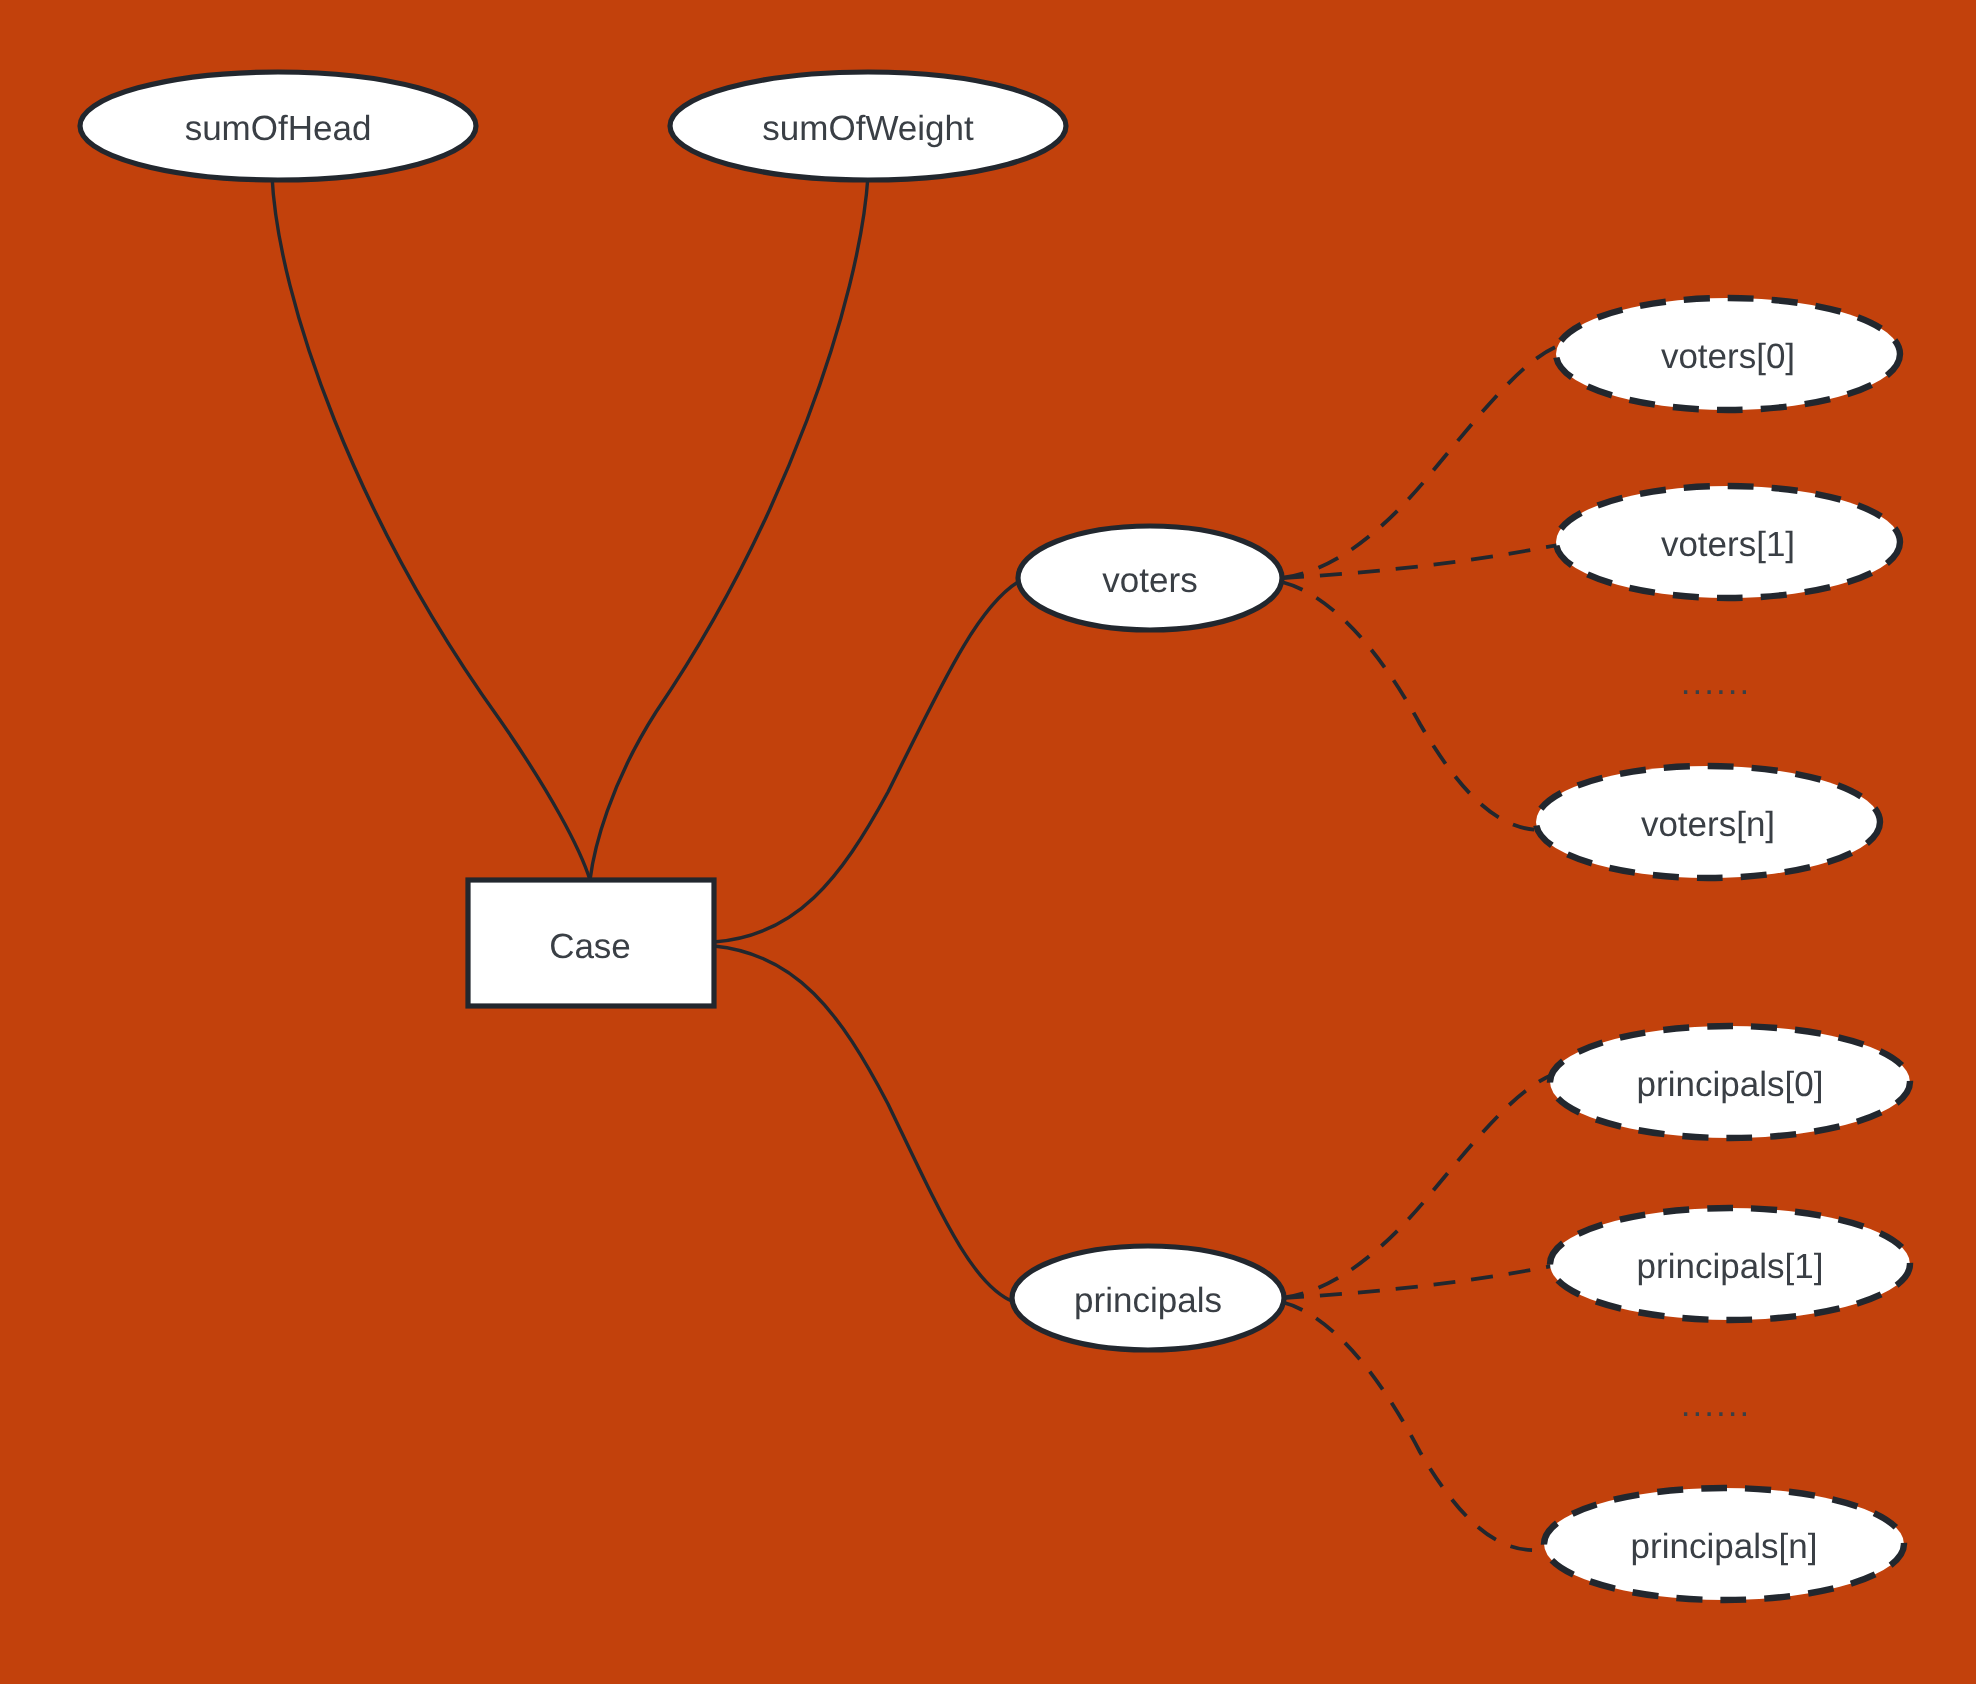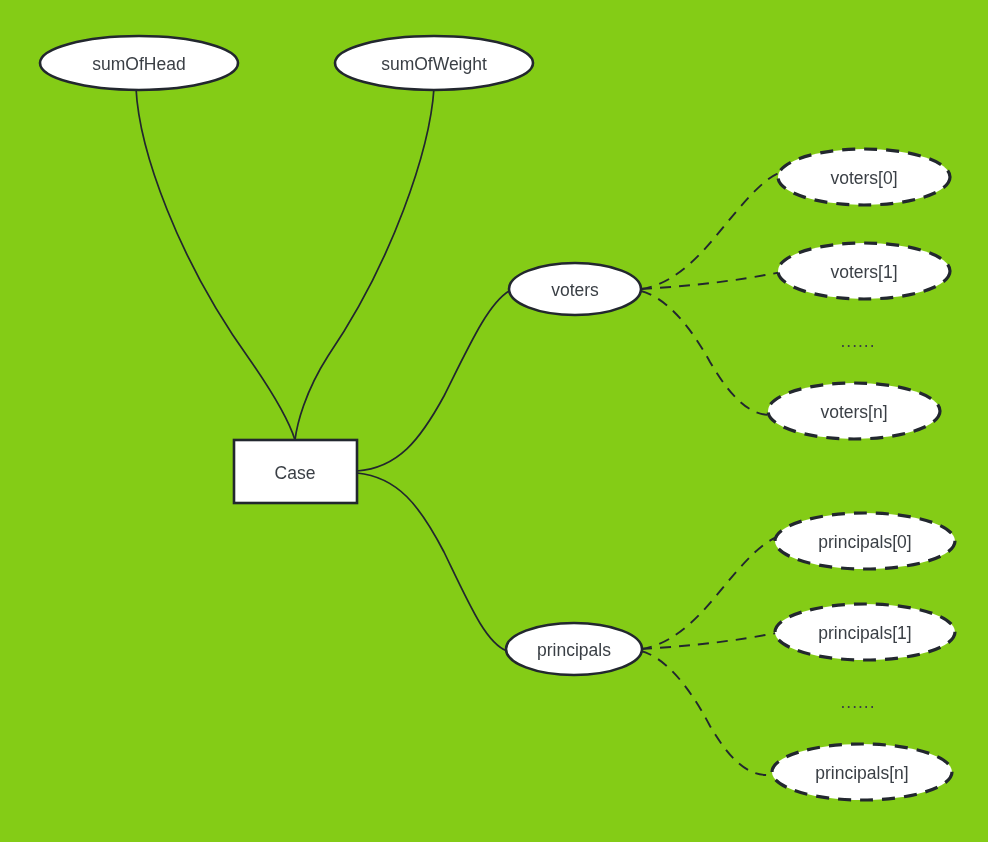--- a/index.html
+++ b/index.html
@@ -11,21 +11,21 @@
   body {
     width: 988px;
     height: 842px;
     font-family: "Liberation Sans", sans-serif;
     overflow: hidden;
   }
   #diagram-root {
     position: relative;
     width: 988px;
     height: 842px;
-    background: #84cc16;
+    background: #c2410c;
     text-align: right;
   }
   svg#graph {
     position: absolute;
     top: 0;
     left: 0;
     width: 988px;
     height: 842px;
     display: block;
   }

